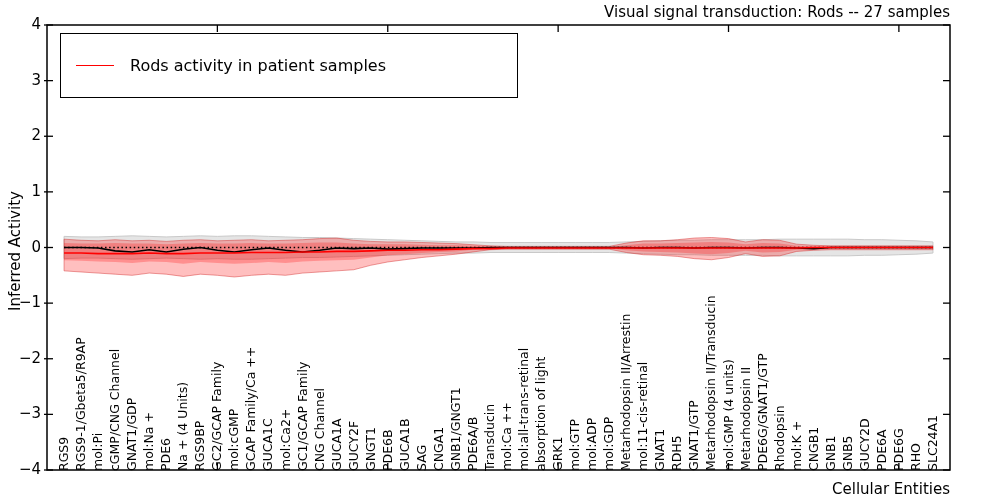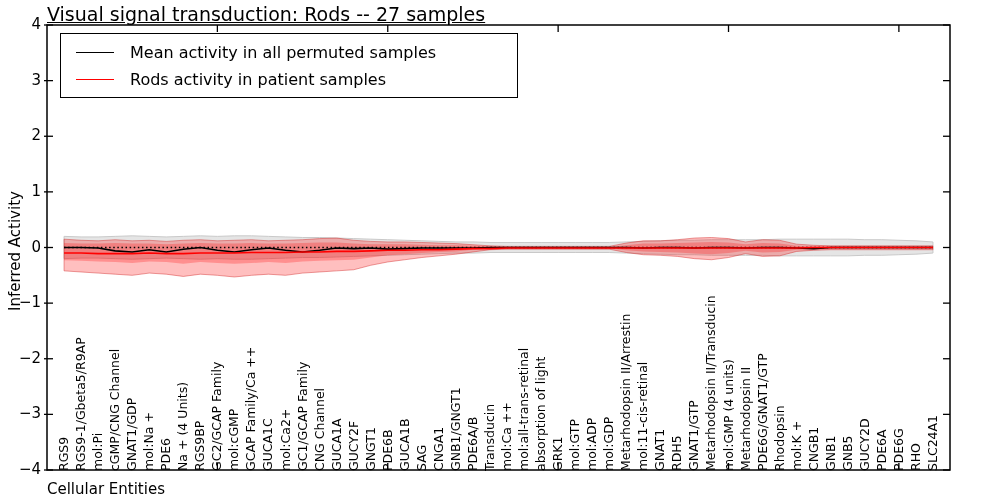--- a/index.html
+++ b/index.html
@@ -1,28 +1,28 @@
 <!DOCTYPE html>
 <html><head>
 <meta charset="utf-8">
 <style>
   html,body{margin:0;padding:0;background:#fff;}
   #fig{position:relative;width:1000px;height:500px;background:#ffffff;
        font-family:"DejaVu Sans","Liberation Sans",sans-serif;color:#000;overflow:hidden;}
-  #title{position:absolute;left:47px;top:3px;width:903px;text-align:left;
-         font-size:19px;white-space:nowrap;text-decoration:underline;}
+  #title{position:absolute;left:47px;top:3px;width:903px;text-align:right;
+         font-size:15px;white-space:nowrap;}
   #plot-svg{position:absolute;left:0;top:0;}
   .ytick{position:absolute;left:0;width:41px;text-align:right;font-size:15px;line-height:17px;}
   .xtickwrap{position:absolute;width:0;height:0;overflow:visible;}
   .xtickwrap span{display:inline-block;white-space:nowrap;font-size:12.5px;line-height:14px;
                   transform:rotate(-90deg);transform-origin:0 0;}
   #ylabelwrap{position:absolute;left:6px;top:250px;width:0;height:0;overflow:visible;}
   #ylabelwrap span{display:inline-block;white-space:nowrap;font-size:15px;
                    transform:rotate(-90deg) translateX(-50%);transform-origin:0 0;}
-  #xlabel{position:absolute;left:47px;top:480px;width:903px;text-align:left;font-size:15px;}
+  #xlabel{position:absolute;left:47px;top:480px;width:903px;text-align:right;font-size:15px;}
   #legend{position:absolute;left:60px;top:33px;width:456px;height:63px;background:#fff;
           border:1.5px solid #000;display:flex;flex-direction:column;justify-content:center;gap:7px;}
   .legend-row{display:flex;align-items:center;height:20px;}
   .legend-line{display:inline-block;width:38px;height:0;border-top:1.6px solid #000;
                margin-left:15px;margin-right:16px;flex:0 0 auto;}
   .legend-label{font-size:16px;white-space:nowrap;}
 </style>
 </head>
 <body>
 
@@ -133,21 +133,17 @@
       <div class="xtickwrap" style="left: 925.962px; top: 467px;"><span>SLC24A1</span></div>
     </div>
 
   <div id="ylabelwrap">
     <span>Inferred Activity</span>
   </div>
   <div id="xlabel">Cellular Entities</div>
 
   <div id="legend">
     <div class="legend-row">
-      <span class="legend-line" style="border-top-color: rgb(0, 0, 0);"></span>
-      <span class="legend-label">Mean activity in all permuted samples</span>
-    </div>
-    <div class="legend-row">
       <span class="legend-line" style="border-top-color: rgb(255, 0, 0);"></span>
       <span class="legend-label">Rods activity in patient samples</span>
     </div>
   </div>
 </div>
 
 </body></html>

